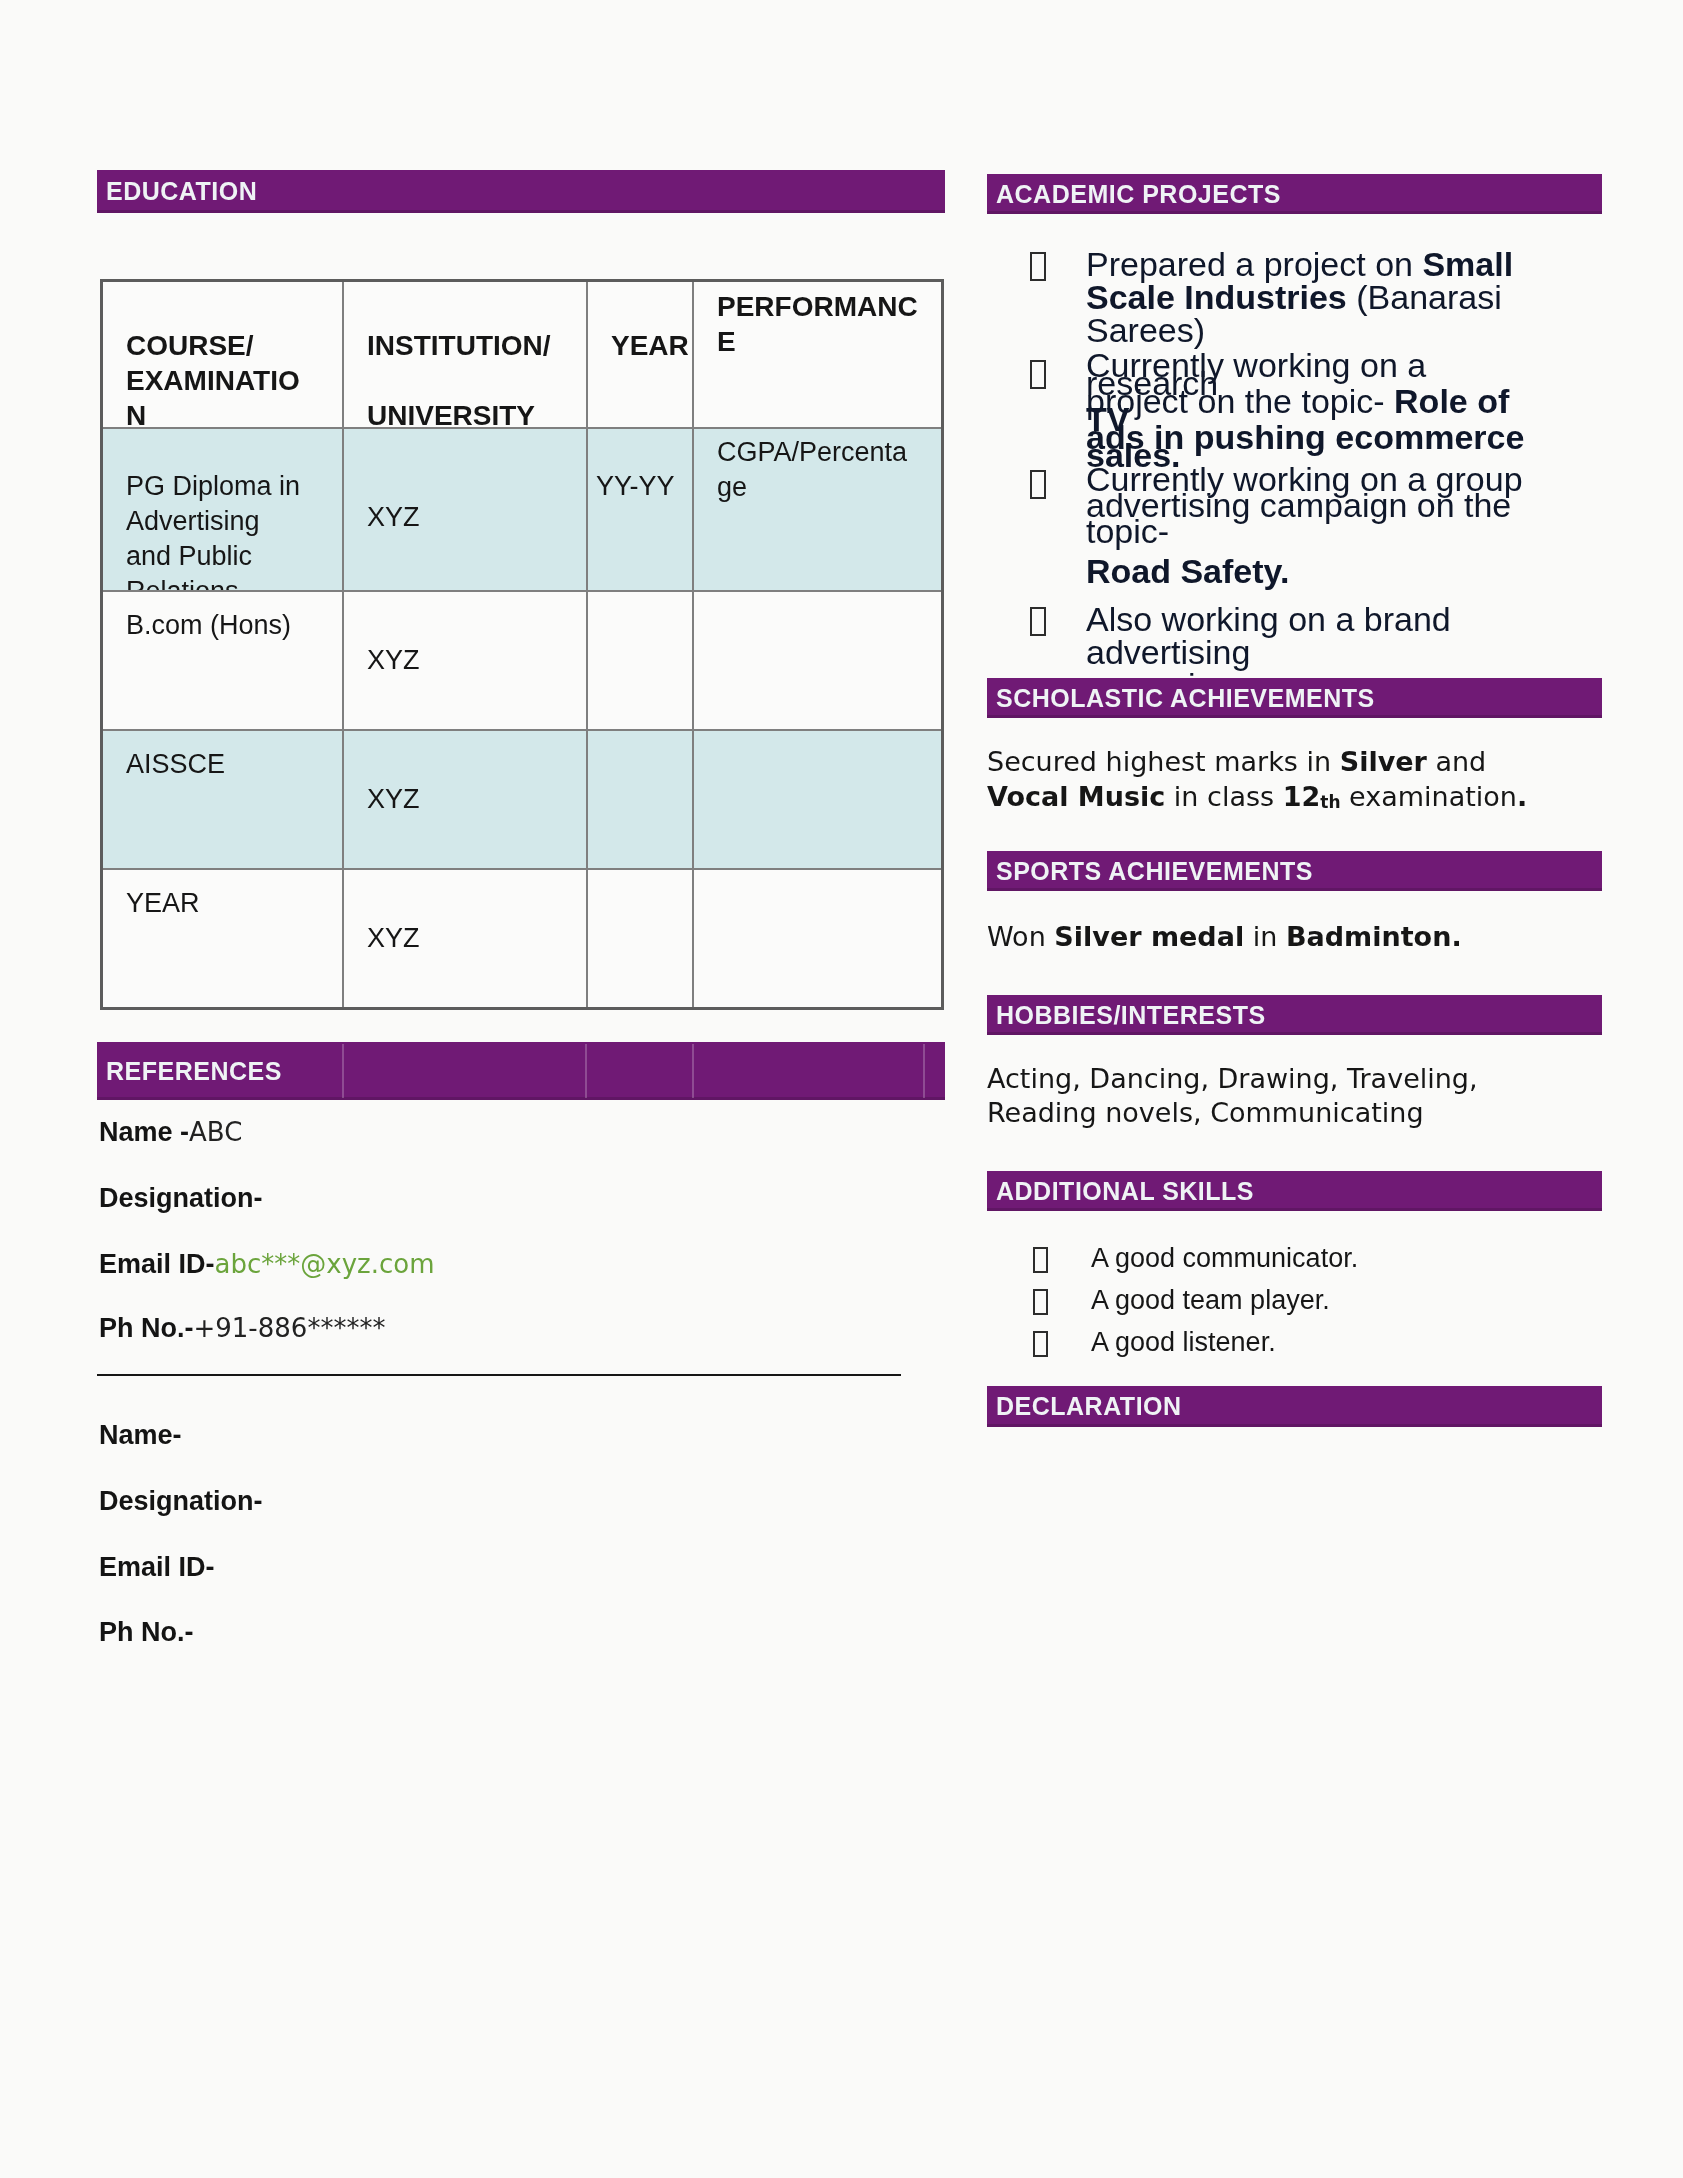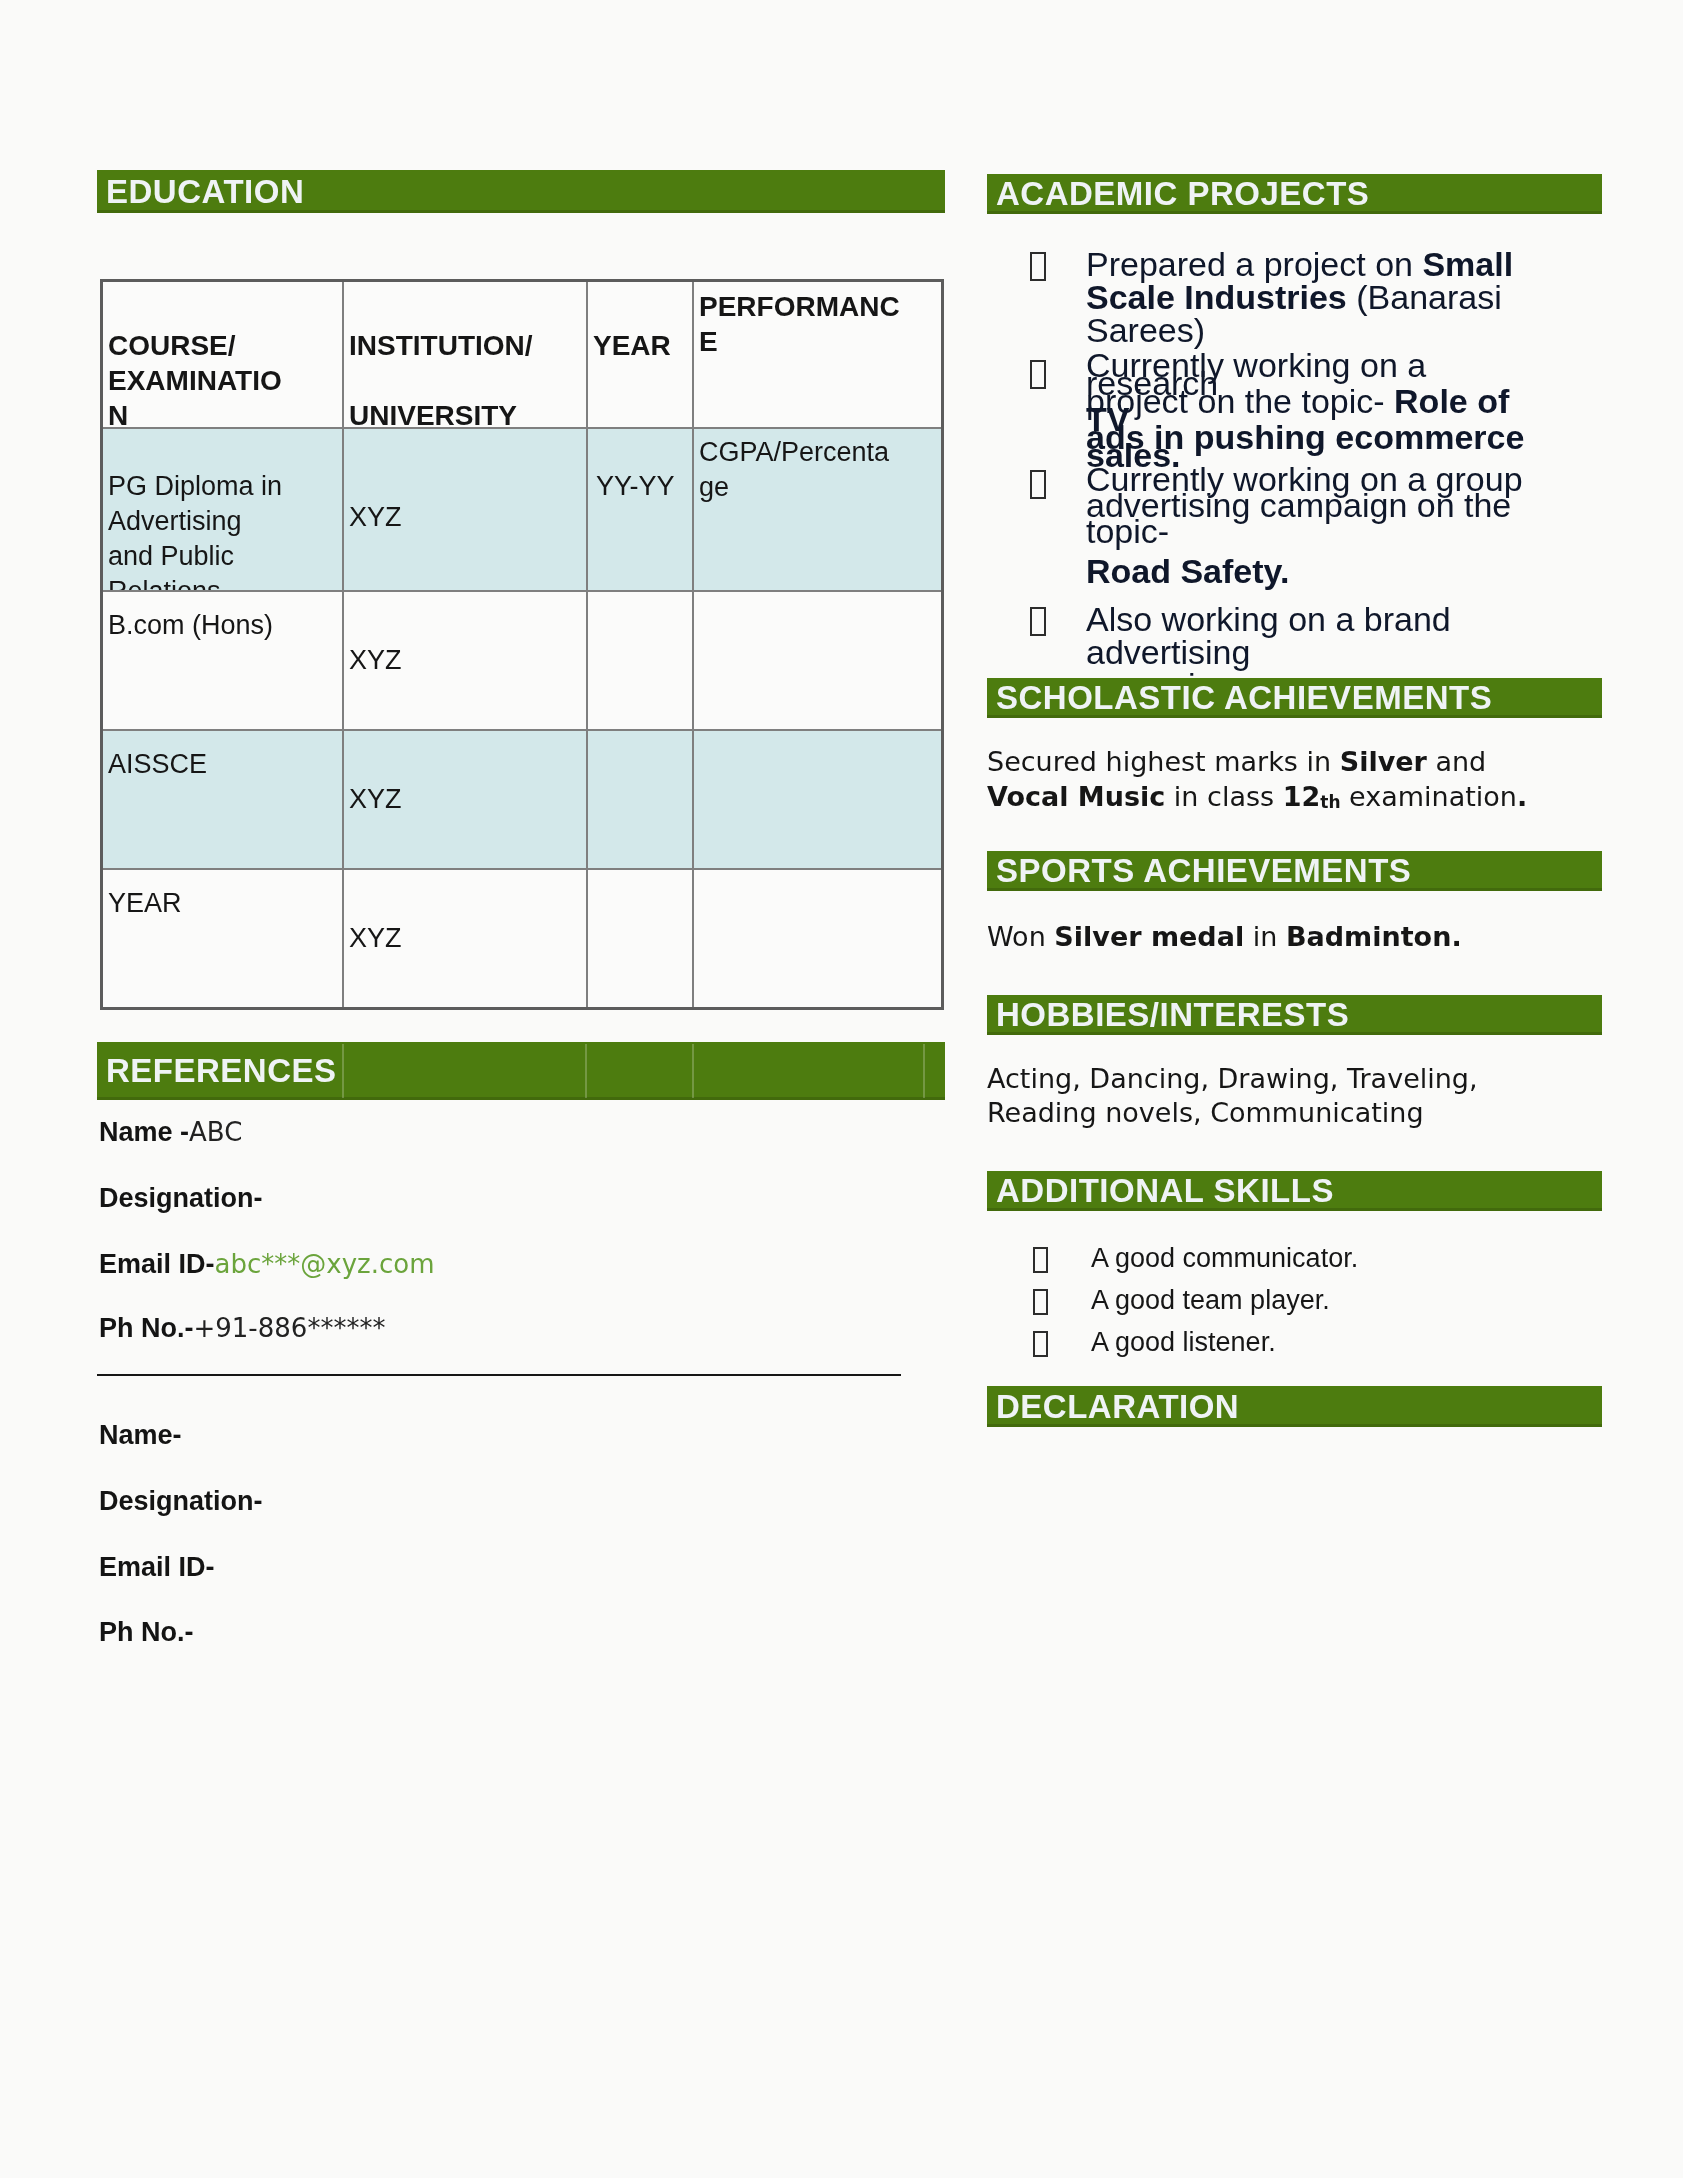--- a/index.html
+++ b/index.html
@@ -3,22 +3,22 @@
 <meta charset="utf-8">
 <style>
   html,body{margin:0;padding:0;}
   .page{
     position:relative;width:1683px;height:2178px;
     background:#fafaf9;overflow:hidden;
     font-family:"Liberation Sans",sans-serif;color:#161616;
   }
   
   .band{
-    position:absolute;background:#4d7c0f;color:#eff3f5;
-    font-weight:bold;font-size:33px;letter-spacing:0.5px;
+    position:absolute;background:#701a75;color:#eff3f5;
+    font-weight:bold;font-size:25px;letter-spacing:0.5px;
     display:flex;align-items:center;padding-left:9px;box-sizing:border-box;
     box-shadow:inset 0 -3px rgba(0,0,0,.14);
   }
   #band-edu{left:97px;top:170px;width:848px;height:43px}
   #band-ref{left:97px;top:1042px;width:848px;height:58px}
   #band-ap{left:987px;top:174px;width:615px;height:40px}
   #band-schol{left:987px;top:678px;width:615px;height:40px}
   #band-sports{left:987px;top:851px;width:615px;height:40px}
   #band-hob{left:987px;top:995px;width:615px;height:40px}
   #band-skills{left:987px;top:1171px;width:615px;height:40px}
@@ -28,21 +28,21 @@
   
   #edu-table{
     position:absolute;left:100px;top:279px;width:844px;
     display:grid;grid-template-columns:241px 244px 106px 1fr;
     grid-template-rows:147px 163px 139px 139px 137px;
     border:3px solid #5c5c5c;box-sizing:border-box;background:#fbfbfa;
   }
   .cell{
     border-right:2px solid #7f7f7f;border-bottom:2px solid #7f7f7f;
     box-sizing:border-box;white-space:pre-line;font-size:27px;line-height:35px;
-    padding:0 8px 0 5px;overflow:hidden;background:#fbfbfa;
+    padding:0 8px 0 23px;overflow:hidden;background:#fbfbfa;
   }
   .cell.col4{border-right:none}
   .cell.lastrow{border-bottom:none}
   .cell.shaded{background:#d3e8ea}
   .hc{font-weight:bold;font-size:28px;line-height:35px}
   .hc.p-deep{padding-top:46px}
   .hc.p-top{padding-top:7px}
   .bc-course.r0{padding-top:40px}
   .bc-course.r1,.bc-course.r2,.bc-course.r3{padding-top:16px}
   .bc-inst.r0{padding-top:71px}

